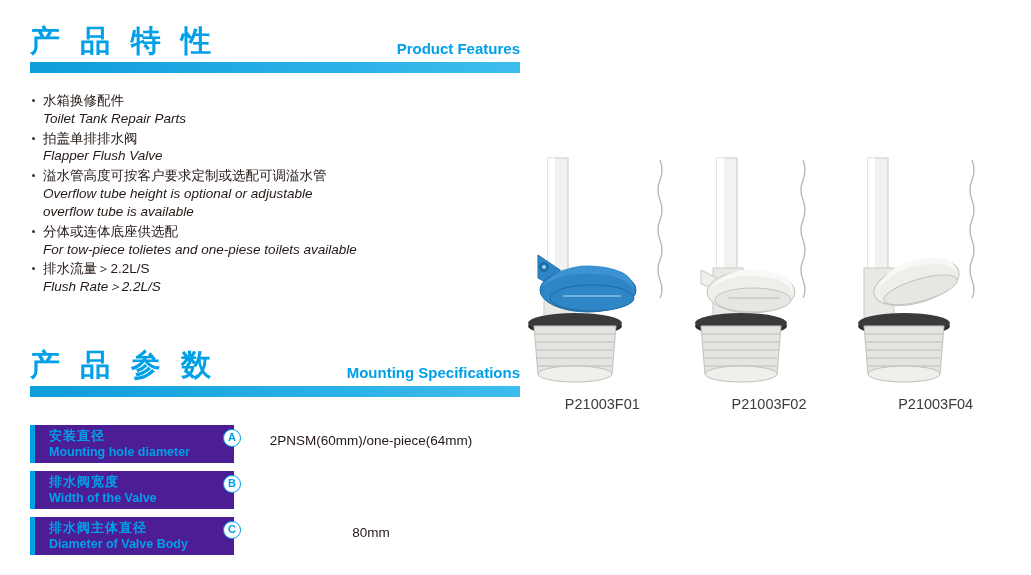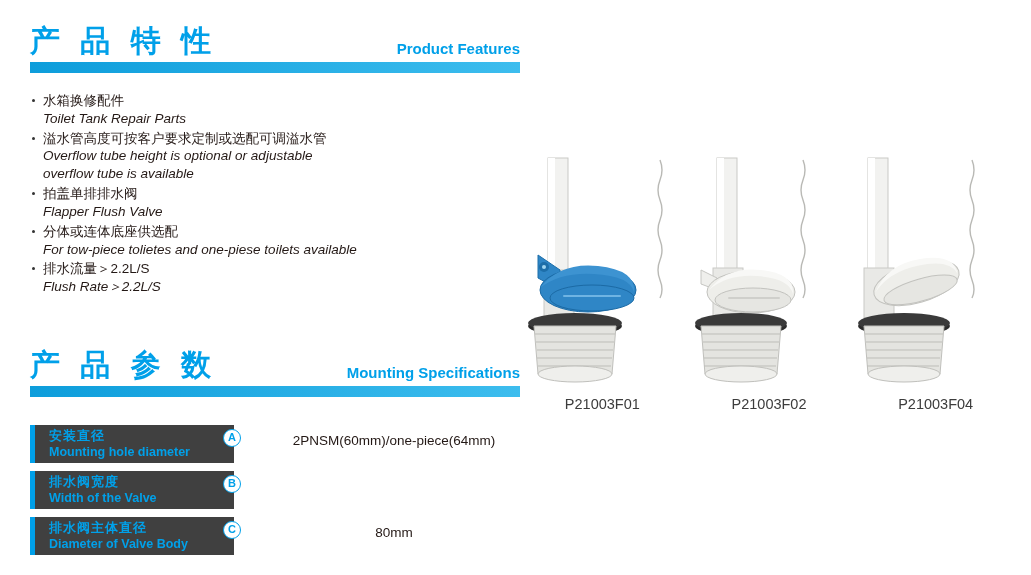--- a/index.html
+++ b/index.html
@@ -80,21 +80,21 @@
   }
   .spec-row{
     position:relative;
     height:46px;
   }
   .spec-label-box{
     position:absolute;
     left:0;top:0;
     width:204px;
     height:38px;
-    background:#404040;
+    background:#4c1d95;
     border-left:5px solid #00a0e9;
     box-sizing:border-box;
   }
   .spec-label-cn{
     position:absolute;
     left:14px;top:2px;
     font-size:13px;
     color:#00a0e9;
     font-weight:bold;
     letter-spacing:1px;
@@ -116,21 +116,21 @@
     border:1.4px solid #00a0e9;
     color:#00a0e9;
     font-size:11px;
     font-weight:bold;
     line-height:15px;
     text-align:center;
     background:#ffffff;
   }
   .spec-value{
     position:absolute;
-    left:222px;top:8px;
+    left:199px;top:8px;
     width:284px;
     font-size:13.5px;
     color:#231815;
     text-align:center;
   }
 
   
   .products{
     position:absolute;
     left:520px;top:150px;
@@ -168,27 +168,27 @@
     </div>
     <div class="sec-bar" style="margin-top:6px;"></div>
   </div>
 
   <div class="features">
     <div class="feat-item">
       <div class="feat-cn">水箱换修配件</div>
       <div class="feat-en">Toilet Tank Repair Parts</div>
     </div>
     <div class="feat-item">
+      <div class="feat-cn">拍盖单排排水阀</div>
+      <div class="feat-en">Flapper Flush Valve</div>
+    </div>
+    <div class="feat-item">
       <div class="feat-cn">溢水管高度可按客户要求定制或选配可调溢水管</div>
       <div class="feat-en">Overflow tube height is optional or adjustable</div>
       <div class="feat-en">overflow tube is  available</div>
-    </div>
-    <div class="feat-item">
-      <div class="feat-cn">拍盖单排排水阀</div>
-      <div class="feat-en">Flapper Flush Valve</div>
     </div>
     <div class="feat-item">
       <div class="feat-cn">分体或连体底座供选配</div>
       <div class="feat-en">For tow-piece tolietes and one-piese toilets available</div>
     </div>
     <div class="feat-item">
       <div class="feat-cn">排水流量＞2.2L/S</div>
       <div class="feat-en">Flush Rate＞2.2L/S</div>
     </div>
   </div>

